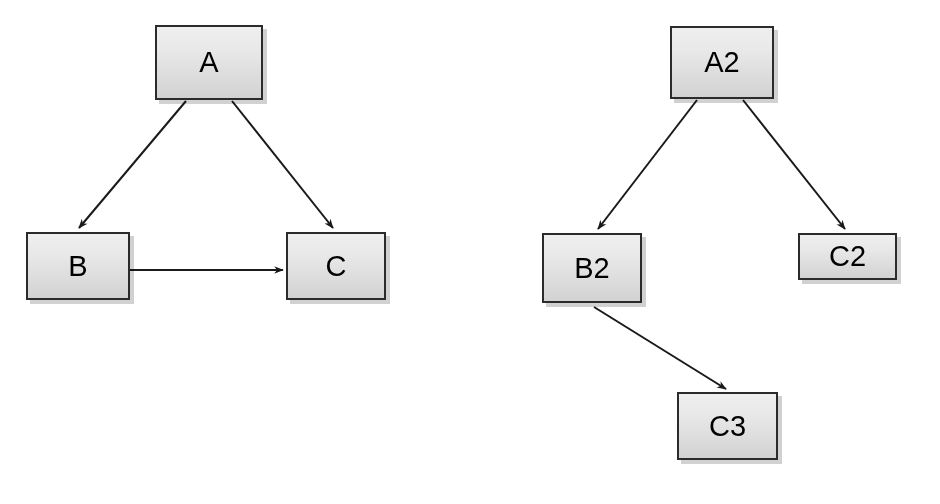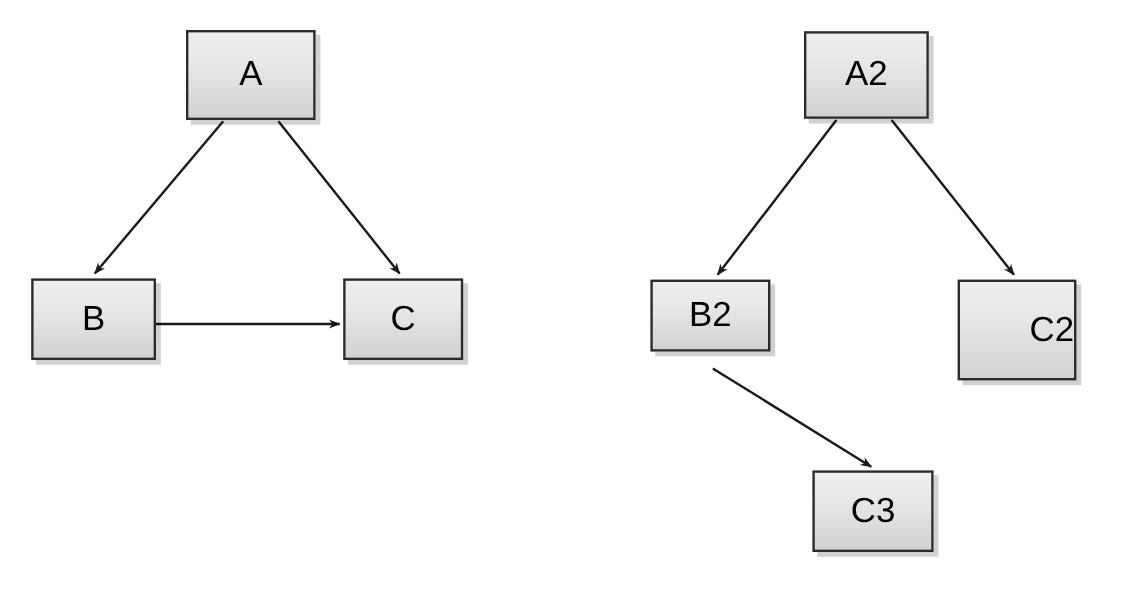--- a/index.html
+++ b/index.html
@@ -78,24 +78,24 @@
       </div>
       <div class="node" style="left: 26px; top: 232px; width: 104px; height: 68px; border-color: rgb(43, 43, 43);">
         <span class="node-label" style="color: rgb(0, 0, 0);">B</span>
       </div>
       <div class="node" style="left: 286px; top: 232px; width: 100px; height: 68px; border-color: rgb(43, 43, 43);">
         <span class="node-label" style="color: rgb(0, 0, 0);">C</span>
       </div>
       <div class="node" style="left: 670px; top: 26px; width: 104px; height: 73px; border-color: rgb(43, 43, 43);">
         <span class="node-label" style="color: rgb(0, 0, 0);">A2</span>
       </div>
-      <div class="node" style="left: 542px; top: 233px; width: 100px; height: 60px; border-color: rgb(43, 43, 43);">
+      <div class="node" style="left: 542px; top: 233px; width: 100px; height: 70px; border-color: rgb(43, 43, 43);">
         <span class="node-label" style="color: rgb(0, 0, 0);">B2</span>
       </div>
-      <div class="node" style="left: 798px; top: 233px; width: 99px; height: 84px; border-color: rgb(43, 43, 43); justify-content: flex-end;">
+      <div class="node" style="left: 798px; top: 233px; width: 99px; height: 47px; border-color: rgb(43, 43, 43);">
         <span class="node-label" style="color: rgb(0, 0, 0);">C2</span>
       </div>
       <div class="node" style="left: 677px; top: 392px; width: 101px; height: 68px; border-color: rgb(43, 43, 43); justify-content: center;">
         <span class="node-label" style="color: rgb(0, 0, 0);">C3</span>
       </div>
     </div>
 
 </div>
 
 </body></html>

